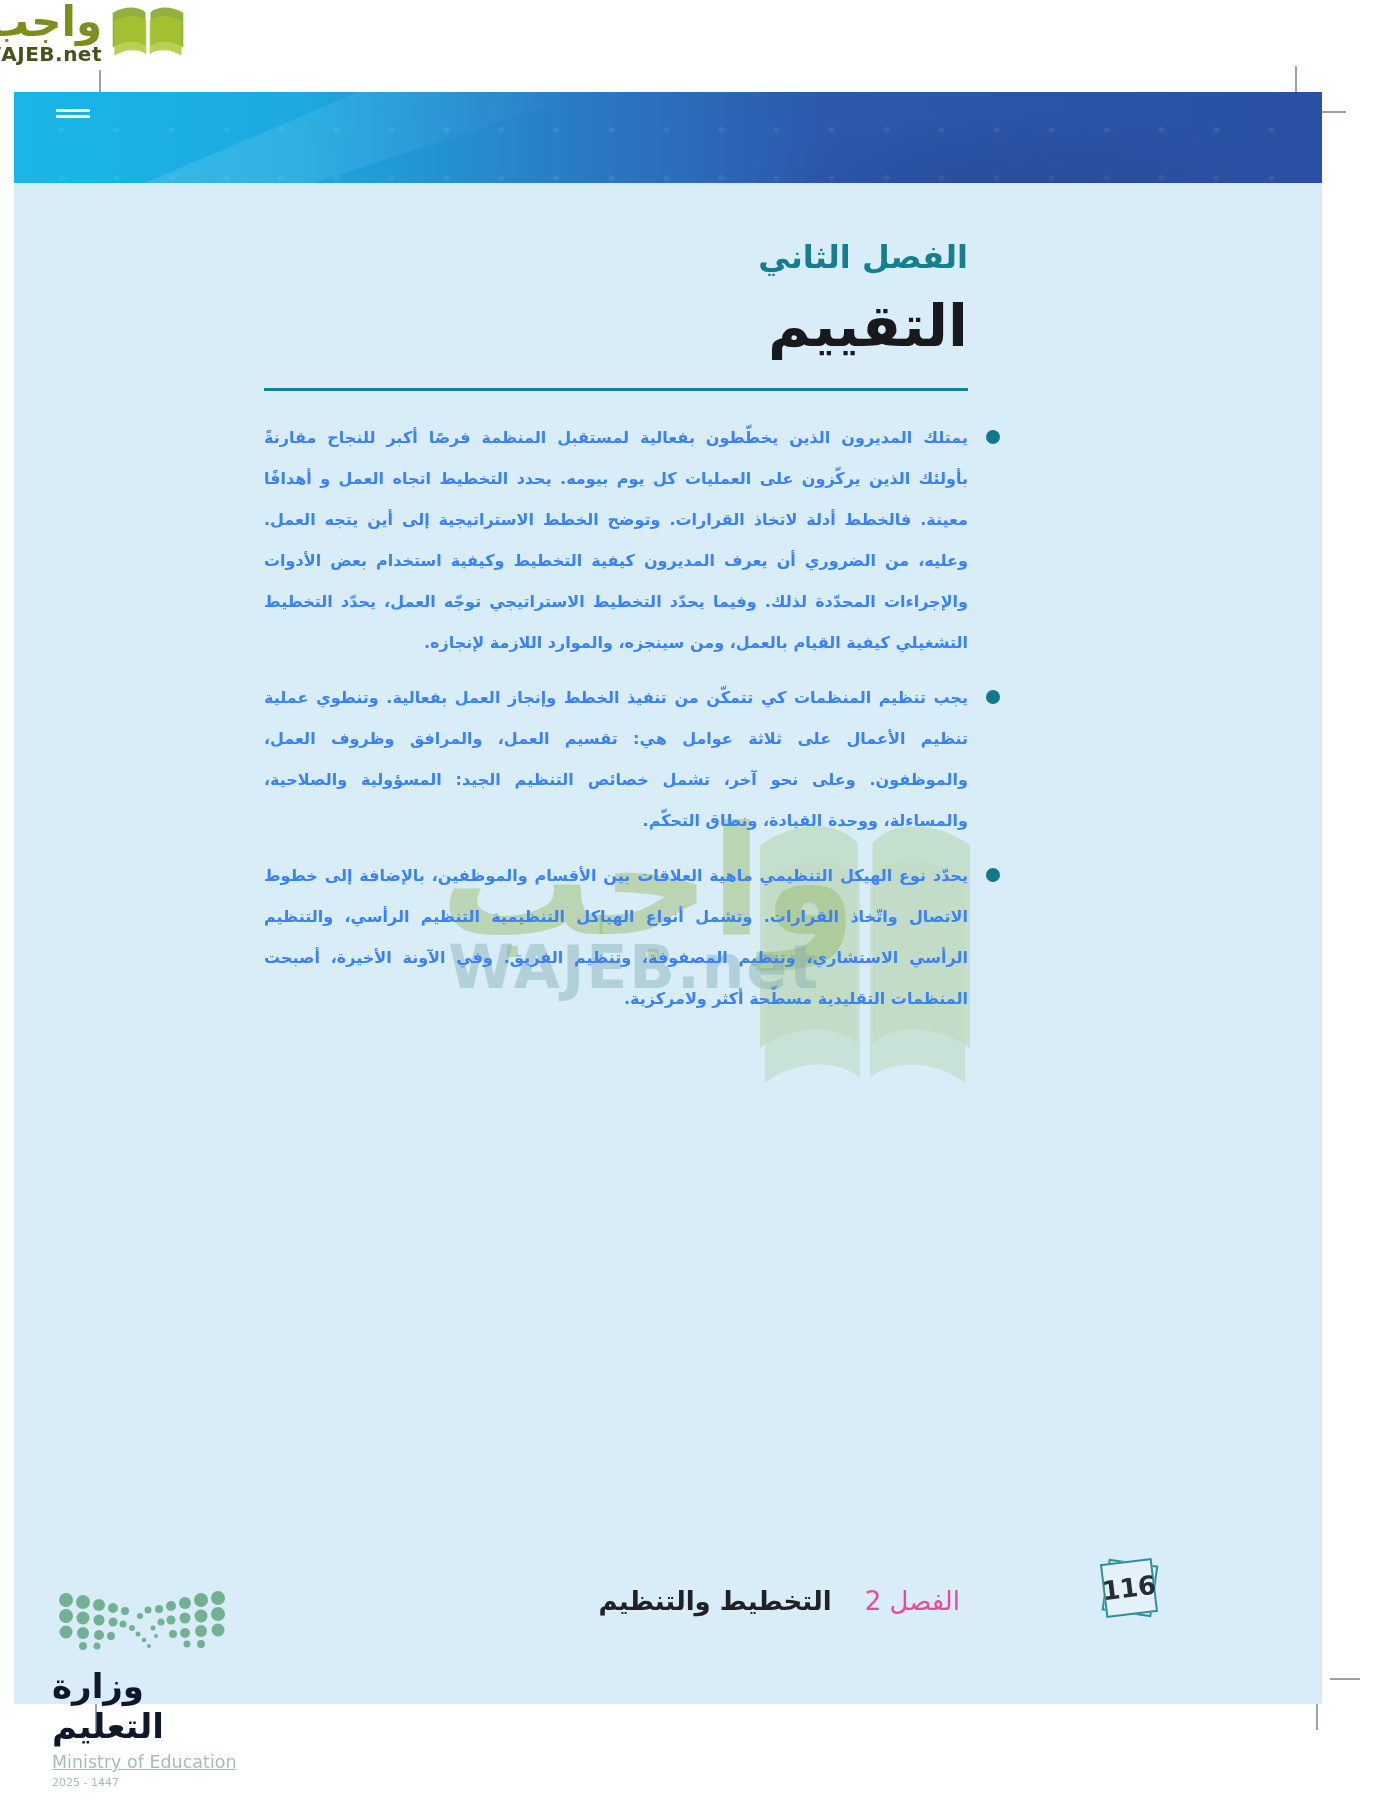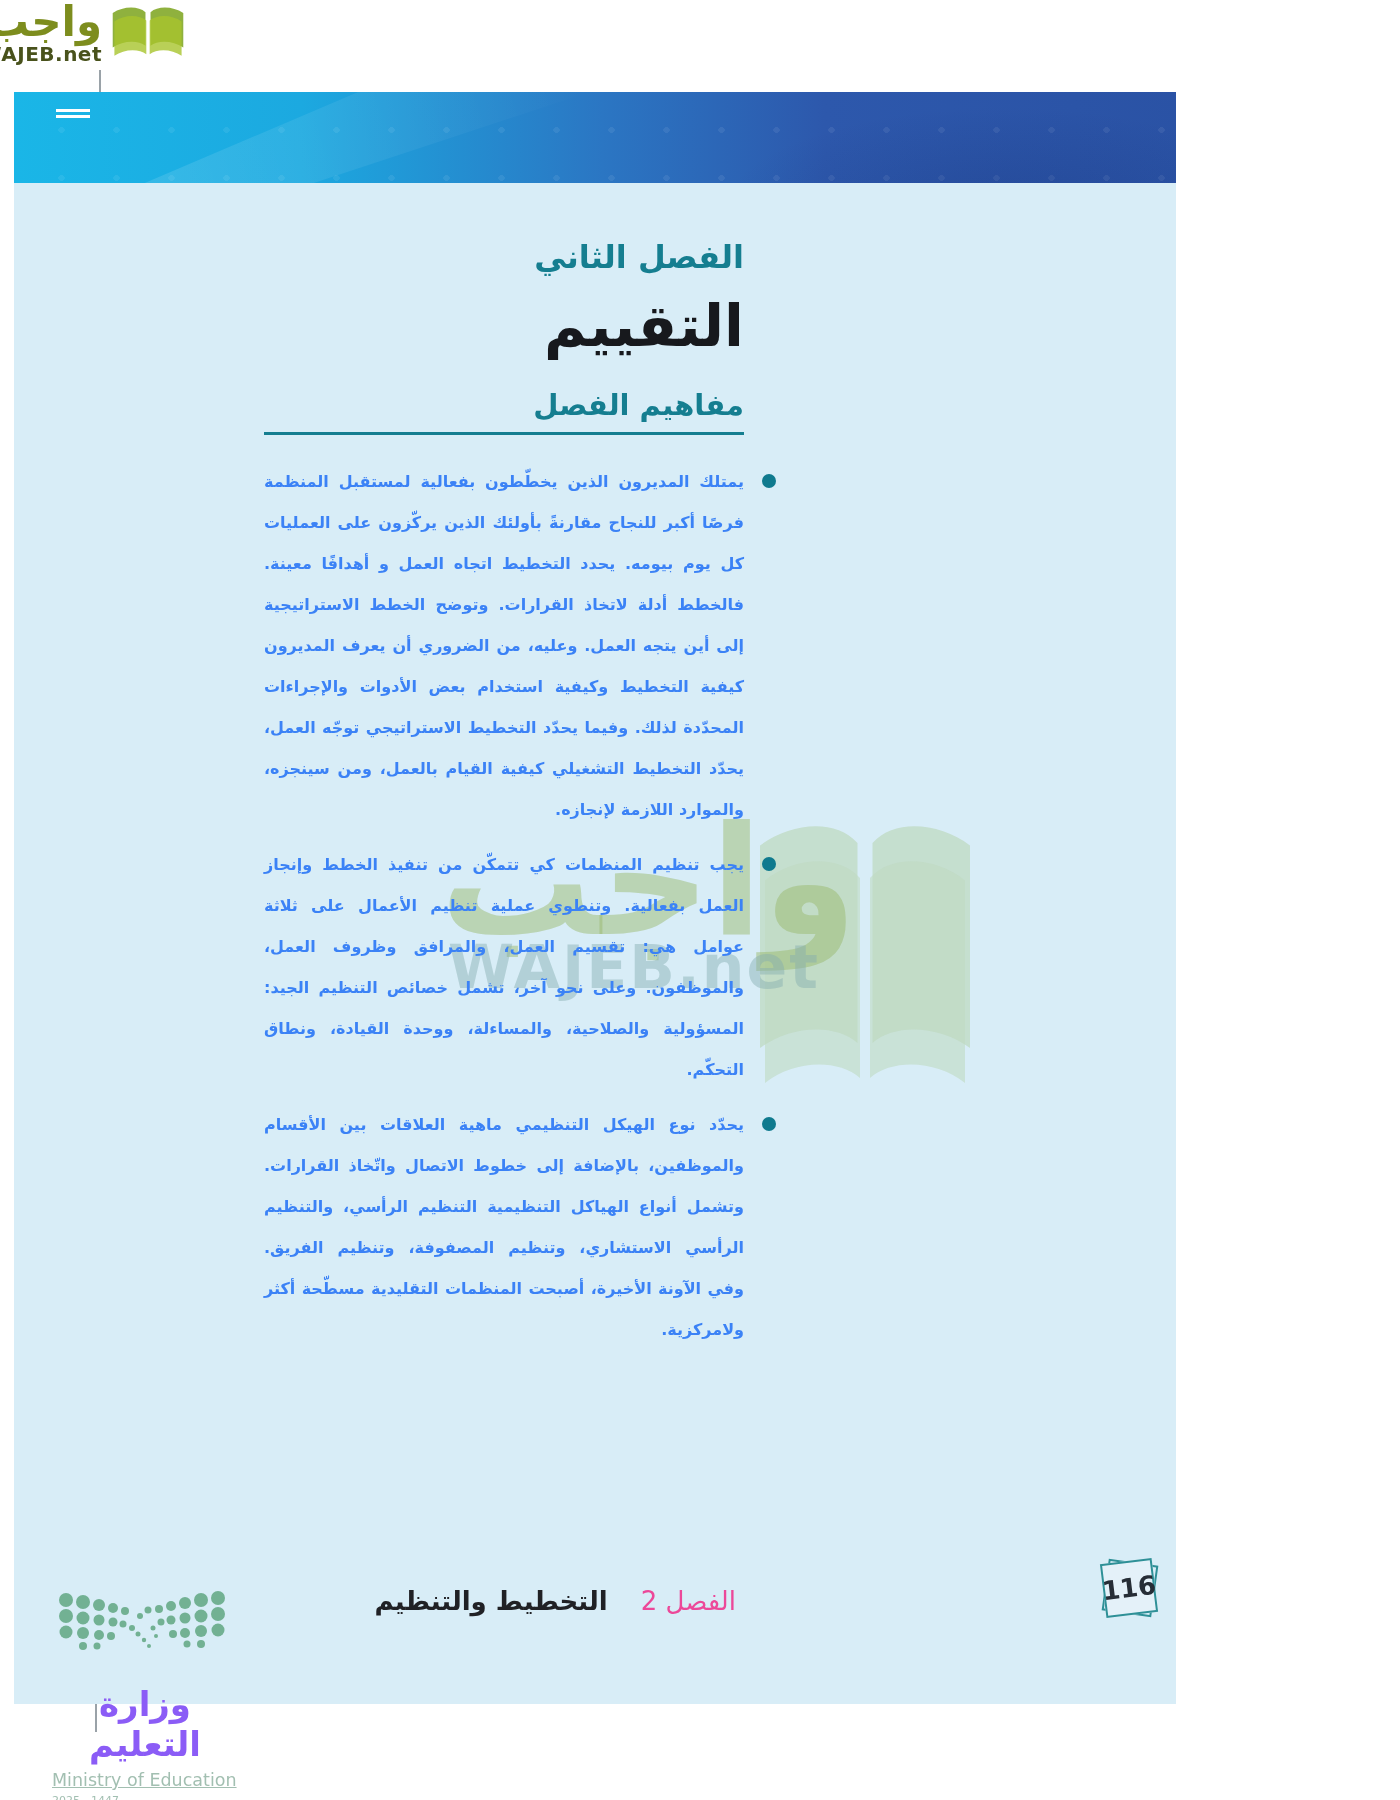--- a/index.html
+++ b/index.html
@@ -1,19 +1,19 @@
 <!DOCTYPE html>
 <html lang="ar"><head>
 <meta charset="utf-8">
 <style>
   * { margin:0; padding:0; box-sizing:border-box; }
   html,body { background:#ffffff; }
   body { width:1400px; height:1800px; font-family:"DejaVu Sans", sans-serif; }
 
-  .page { position:relative; width:1176px; height:1800px; background:#ffffff; overflow:hidden;padding-left:23px; }
+  .page { position:relative; width:1400px; height:1800px; background:#ffffff; overflow:hidden;padding-left:23px; }
 
   
   .wajeb-logo { position:absolute; left:6px; top:2px; display:flex; align-items:flex-start; gap:4px; }
   .wajeb-text { display:flex; flex-direction:column; align-items:flex-end; width:96px; }
   .wajeb-ar { font-size:42px; font-weight:bold; color:#7d8d1e; line-height:40px; direction:rtl; }
   .wajeb-net { font-size:20px; font-weight:bold; color:#49521c; letter-spacing:.5px; }
   .wajeb-book { width:84px; height:64px; }
 
   
   .cm { position:absolute; background:#9aa2a8; }
@@ -63,22 +63,22 @@
   .pagenum-badge { position:absolute; left:1101px; top:1558px; width:58px; height:62px; z-index:2; }
   .pn-back { position:absolute; left:4px; top:4px; width:50px; height:52px; border:2px solid #2e9097;
              transform:rotate(8deg); }
   .pn-front { position:absolute; left:2px; top:3px; width:52px; height:54px; border:2px solid #2e9097;
               background:#e4f1f9; transform:rotate(-7deg); display:flex; align-items:center; justify-content:center; }
   .pn-num { font-size:26px; font-weight:bold; color:#262d36; }
 
   
   .moe { position:absolute; left:52px; top:1586px; width:186px; z-index:2; }
   .moe-dots { width:180px; height:78px; display:block; }
-  .moe-ar { font-size:34px; font-weight:bold; color:#8b5cf6; direction:rtl; text-align:center;
-            margin-top:20px; letter-spacing:1px; }
+  .moe-ar { font-size:34px; font-weight:bold; color:#0f172a; direction:rtl; text-align:left;
+            margin-top:2px; letter-spacing:1px; }
   .moe-en { font-size:17.5px; color:#a2bfb1; margin-top:6px;text-decoration:underline; }
   .moe-years { font-size:11px; color:#a2bfb1; margin-top:4px; }
 </style>
 </head>
 <body>
 
 <div class="page">
 
   <div class="wajeb-logo">
     <div class="wajeb-text">
@@ -122,21 +122,20 @@
         <path d="M52,28 C61,18 79,20 90,29 L90,110 C79,101 61,100 52,108 Z" fill-opacity="0.6"></path>
       </g>
     </svg>
     <div class="wm-ar">واجب</div>
     <div class="wm-net">WAJEB.net</div>
   </div>
 
   <div class="content">
     <div class="chapter-label">الفصل الثاني</div>
     <div class="page-title">التقييم</div>
-    <div class="section-heading">مفاهيم الفصل</div>
     <div class="heading-rule"></div>
     <ul class="bullets">
       <li>يمتلك المديرون الذين يخطّطون بفعالية لمستقبل المنظمة فرصًا أكبر للنجاح مقارنةً بأولئك الذين يركّزون على العمليات كل يوم بيومه. يحدد التخطيط اتجاه العمل و أهدافًا معينة. فالخطط أدلة لاتخاذ القرارات. وتوضح الخطط الاستراتيجية إلى أين يتجه العمل. وعليه، من الضروري أن يعرف المديرون كيفية التخطيط وكيفية استخدام بعض الأدوات والإجراءات المحدّدة لذلك. وفيما يحدّد التخطيط الاستراتيجي توجّه العمل، يحدّد التخطيط التشغيلي كيفية القيام بالعمل، ومن سينجزه، والموارد اللازمة لإنجازه.</li>
       <li>يجب تنظيم المنظمات كي تتمكّن من تنفيذ الخطط وإنجاز العمل بفعالية. وتنطوي عملية تنظيم الأعمال على ثلاثة عوامل هي: تقسيم العمل، والمرافق وظروف العمل، والموظفون. وعلى نحو آخر، تشمل خصائص التنظيم الجيد: المسؤولية والصلاحية، والمساءلة، ووحدة القيادة، ونطاق التحكّم.</li>
       <li>يحدّد نوع الهيكل التنظيمي ماهية العلاقات بين الأقسام والموظفين، بالإضافة إلى خطوط الاتصال واتّخاذ القرارات. وتشمل أنواع الهياكل التنظيمية التنظيم الرأسي، والتنظيم الرأسي الاستشاري، وتنظيم المصفوفة، وتنظيم الفريق. وفي الآونة الأخيرة، أصبحت المنظمات التقليدية مسطّحة أكثر ولامركزية.</li>
     </ul>
   </div>
 
   <div class="footer-caption">
     <span class="footer-chapter">الفصل 2</span>

